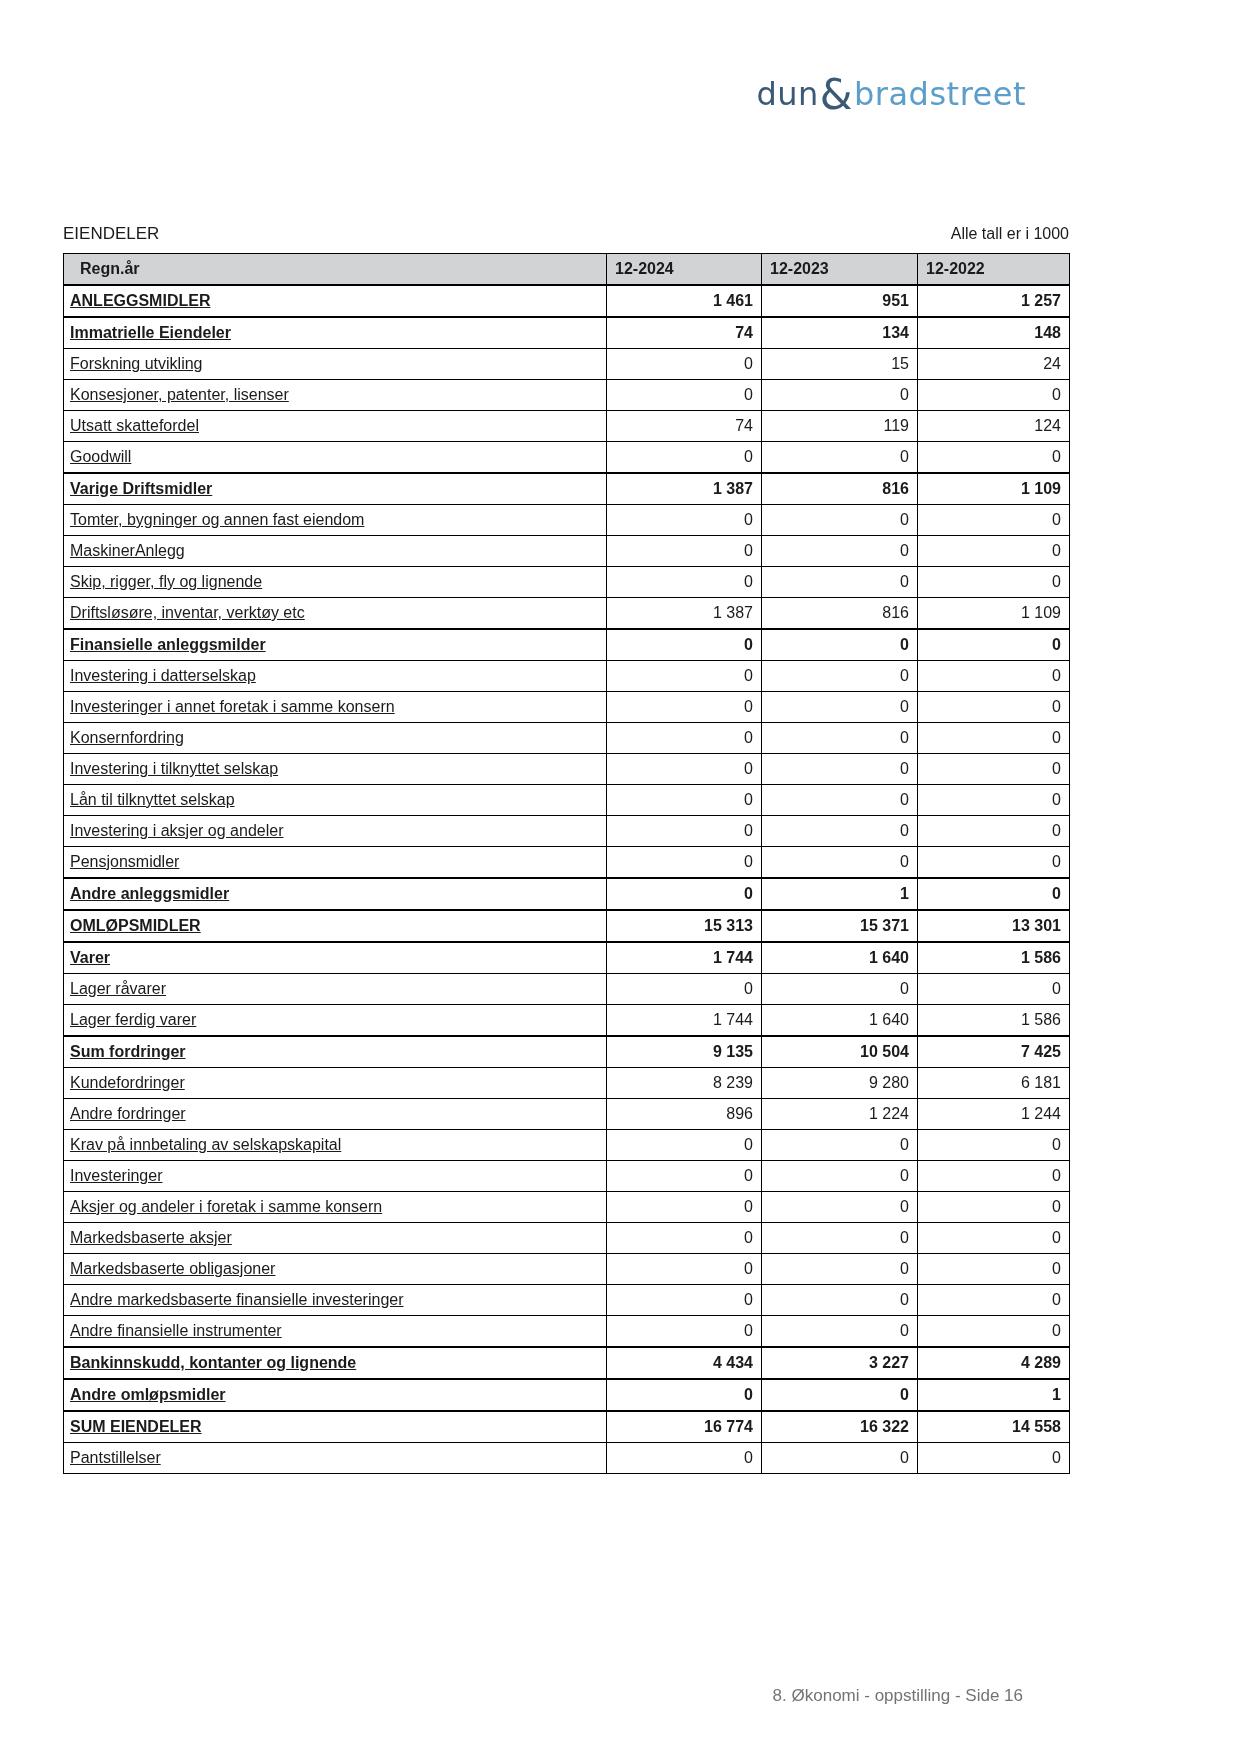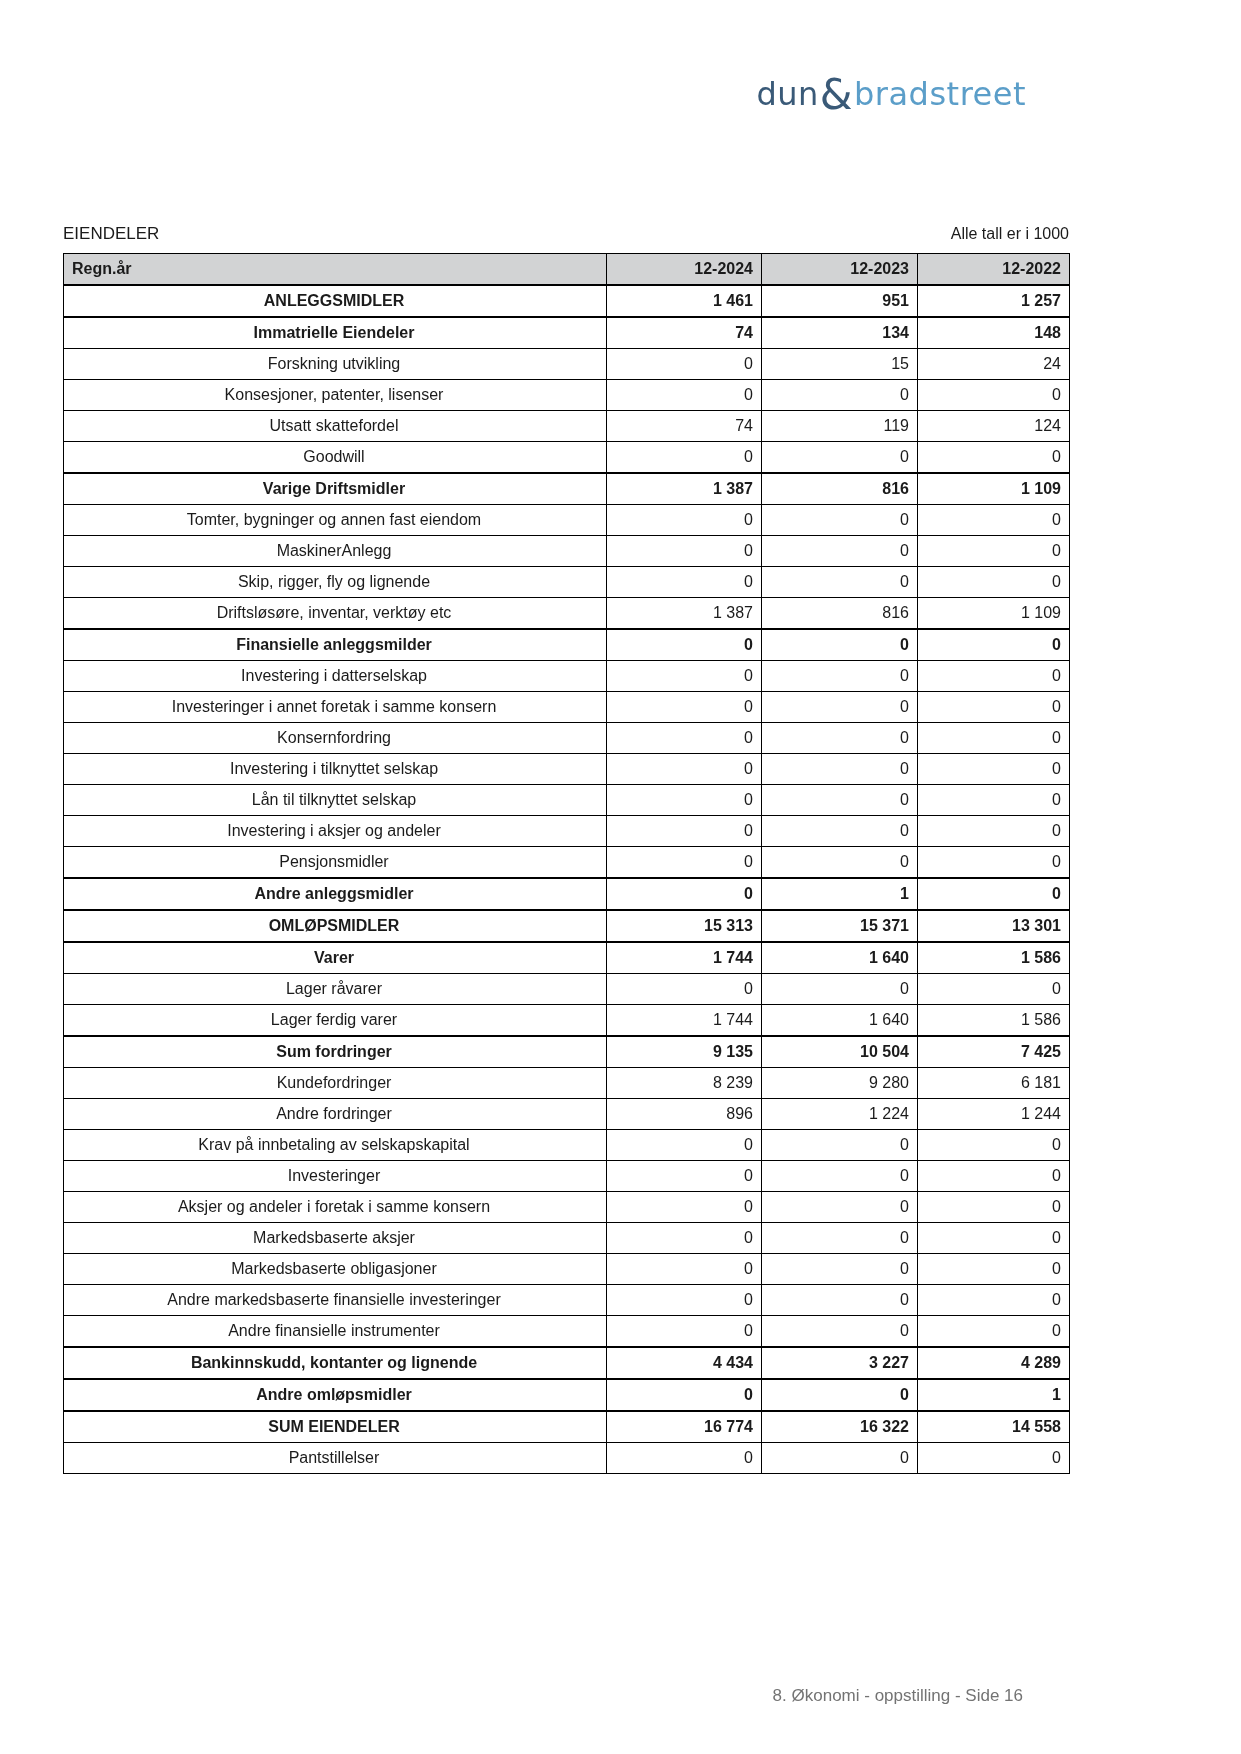--- a/index.html
+++ b/index.html
@@ -61,25 +61,25 @@
     border: 1px solid #000000;
     height: 30px;
     padding: 0 8px;
     overflow: hidden;
     white-space: nowrap;
     vertical-align: middle;
   }
   table.fin thead th {
     background: var(--header-bg, #d2d3d4);
     font-weight: bold;
-    text-align: right;
+    text-align: left;
     border-bottom-width: 2px;
   }
-  table.fin thead th.label { text-align: left; padding-left: 8px; }
-  table.fin td.label { text-align: center; padding-left: 6px; }
+  table.fin thead th.label { text-align: left; padding-left: 16px; }
+  table.fin td.label { text-align: left; padding-left: 6px; text-decoration: underline; }
   table.fin td.num { text-align: right; }
   table.fin tr.section td { font-weight: bold; border-top-width: 2px; }
 
   
   .footer {
     position: absolute;
     top: 1686px;
     right: 175px;
     font-size: 17px;
     color: #737373;

